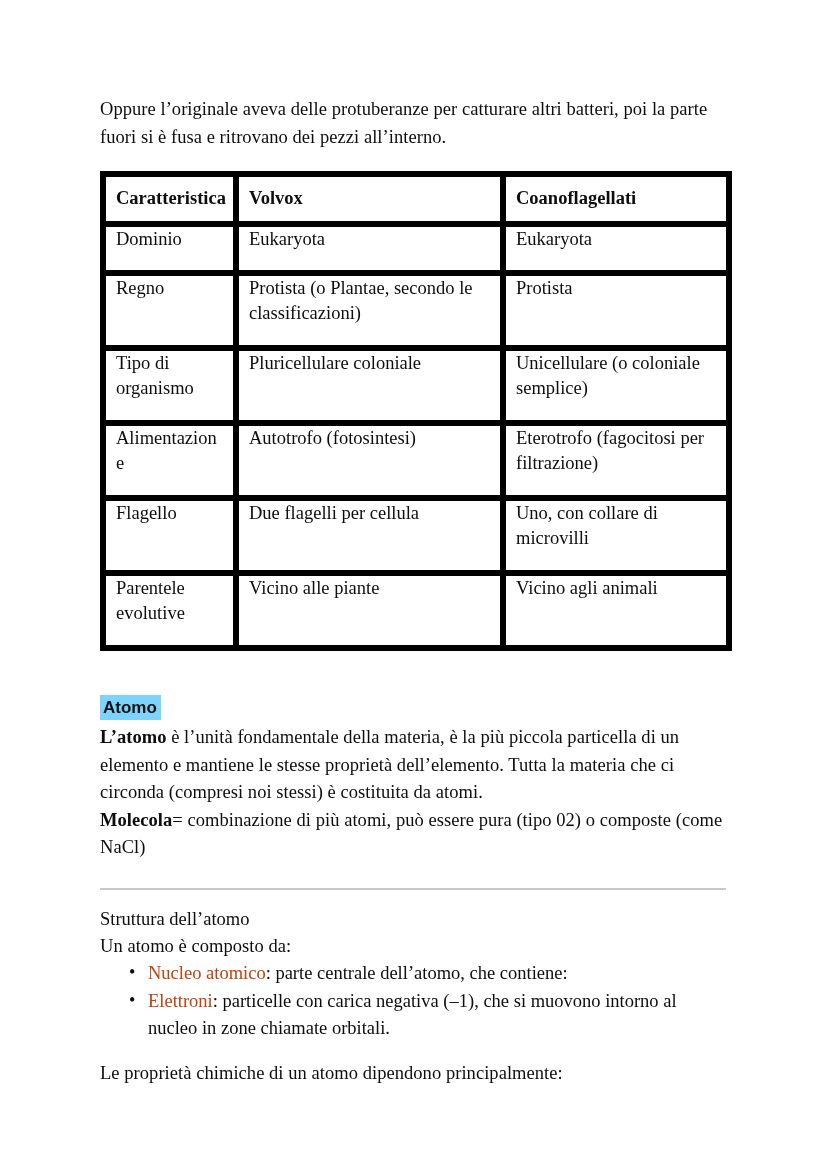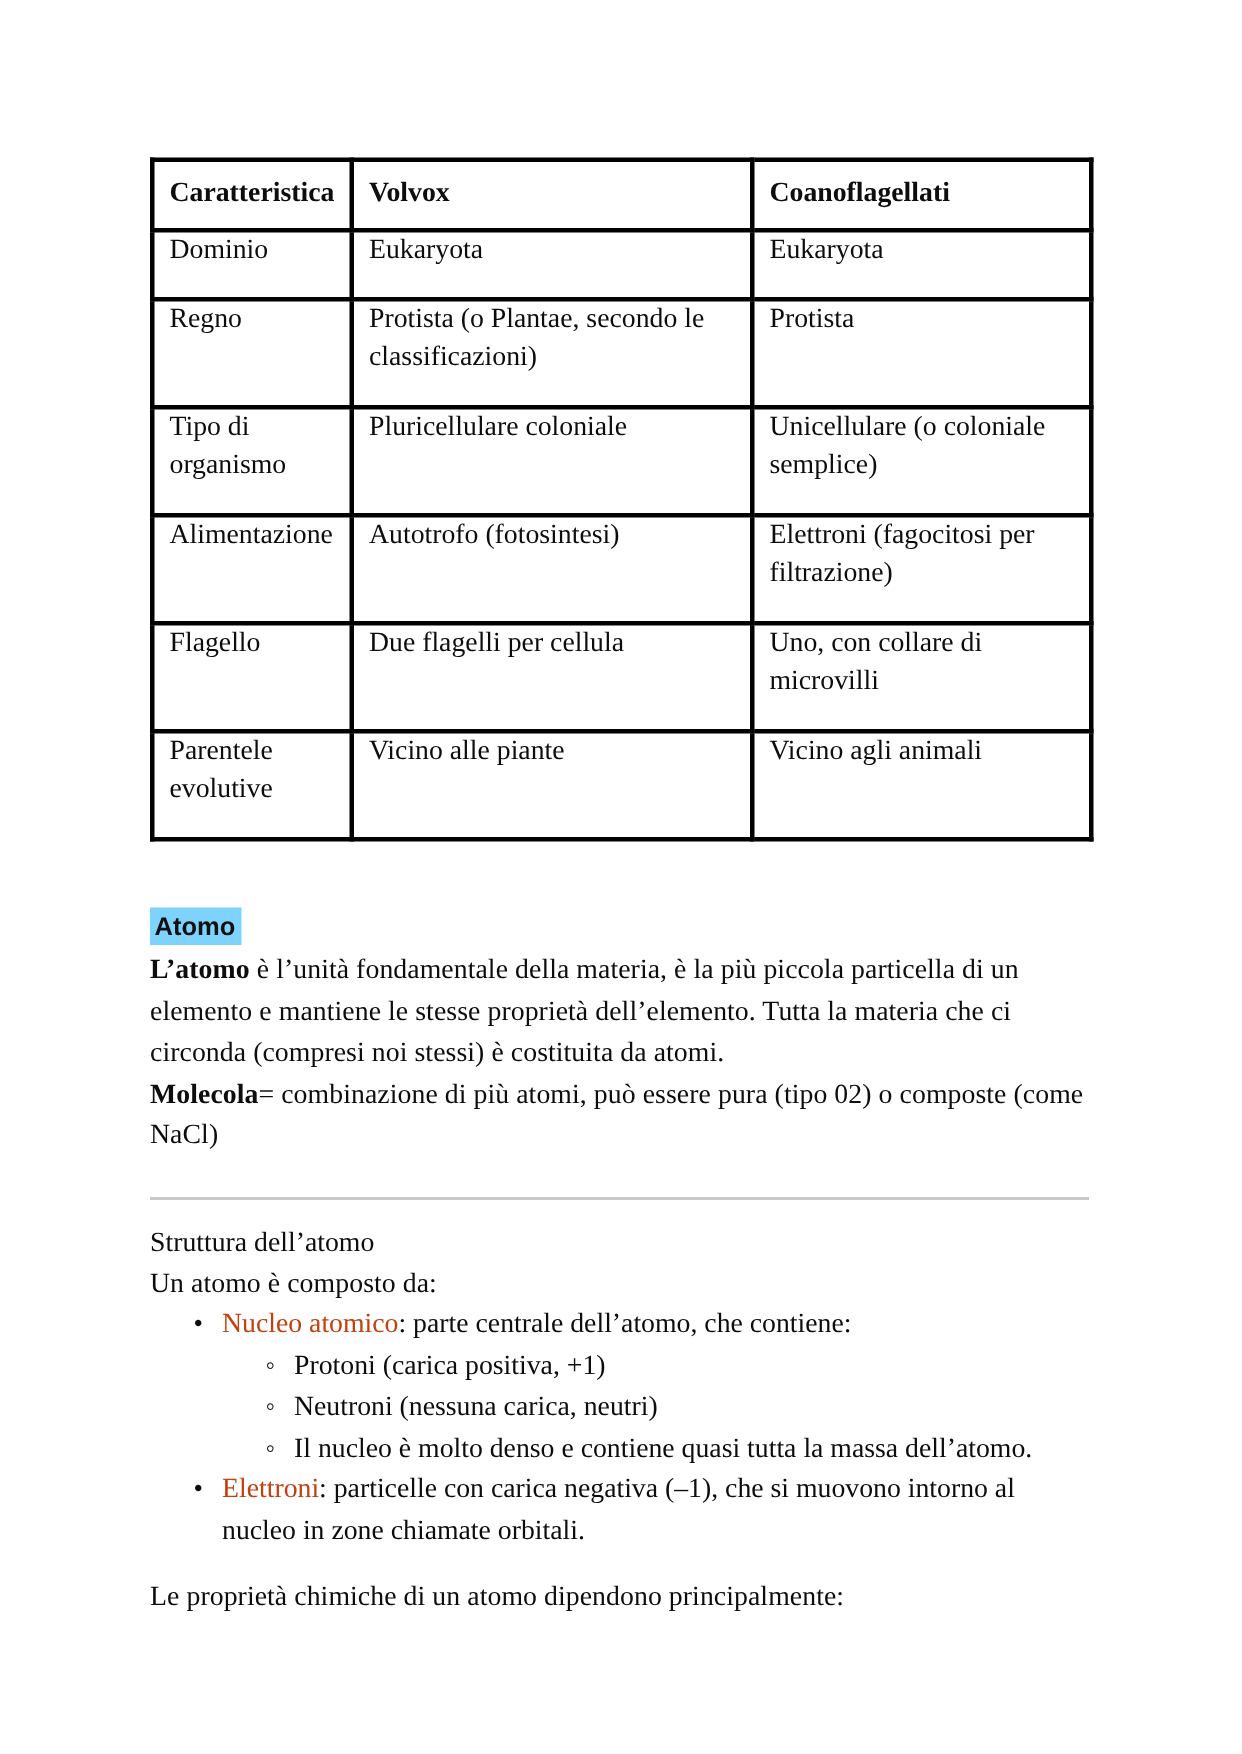--- a/index.html
+++ b/index.html
@@ -43,21 +43,21 @@
 
   
   table.compare {
     border-collapse: collapse;
     width: 626px;
     table-layout: fixed;
     margin-top: 9px;
     border: 2px solid #1a1a1a;
   }
   table.compare td, table.compare th {
-    border: 3px solid #000000;
+    border: 6px solid #000000;
     padding: 0 10px 9px 10px;
     font-size: 18.5px;
     line-height: 25px;
     font-weight: normal;
     vertical-align: top;
     text-align: left;
     font-family: "Liberation Serif", "DejaVu Serif", serif;
   }
   table.compare thead th {
     font-weight: bold;
@@ -157,20 +157,21 @@
   }
 
   .tail-gap { height: 17px; }
 </style>
 </head>
 <body>
 
 <div class="page">
   <div class="content">
 
+    <p class="para intro-para">Oppure l’originale aveva delle protuberanze per catturare altri batteri, poi la parte fuori si è fusa e ritrovano dei pezzi all’interno.</p>
 
     <table class="compare">
       <colgroup>
         <col class="c1">
           <col class="c2">
           <col class="c3">
       </colgroup>
       <thead>
         <tr>
           <th class="col-feature">Caratteristica</th>
@@ -190,21 +191,21 @@
           <td>Protista</td>
         </tr>
         <tr class="row-h-2">
           <td>Tipo di organismo</td>
           <td>Pluricellulare coloniale</td>
           <td>Unicellulare (o coloniale semplice)</td>
         </tr>
         <tr class="row-h-2">
           <td class="cell-break">Alimentazione</td>
           <td>Autotrofo (fotosintesi)</td>
-          <td>Elettroni (fagocitosi per filtrazione)</td>
+          <td>Eterotrofo (fagocitosi per filtrazione)</td>
         </tr>
         <tr class="row-h-2">
           <td>Flagello</td>
           <td>Due flagelli per cellula</td>
           <td>Uno, con collare di microvilli</td>
         </tr>
         <tr class="row-h-2">
           <td>Parentele evolutive</td>
           <td>Vicino alle piante</td>
           <td>Vicino agli animali</td>
@@ -224,25 +225,20 @@
 
     <hr class="rule">
 
     <div>
       <p class="subheading">Struttura dell’atomo</p>
 
       <p class="para">Un atomo è composto da:</p>
 
       <ul class="lvl1">
         <li><span class="green-term">Nucleo atomico</span><span>: parte centrale dell’atomo, che contiene:</span>
-          <ul class="lvl2">
-            <li>Protoni (carica positiva, +1)</li>
-            <li>Neutroni (nessuna carica, neutri)</li>
-            <li>Il nucleo è molto denso e contiene quasi tutta la massa dell’atomo.</li>
-          </ul>
         </li>
         <li><span class="green-term">Elettroni</span><span>: particelle con carica negativa (–1), che si muovono intorno al nucleo in zone chiamate orbitali.</span></li>
       </ul>
     </div>
 
     <div class="tail-gap"></div>
 
     <div>
       <p class="para">Le proprietà chimiche di un atomo dipendono principalmente:</p>
 

